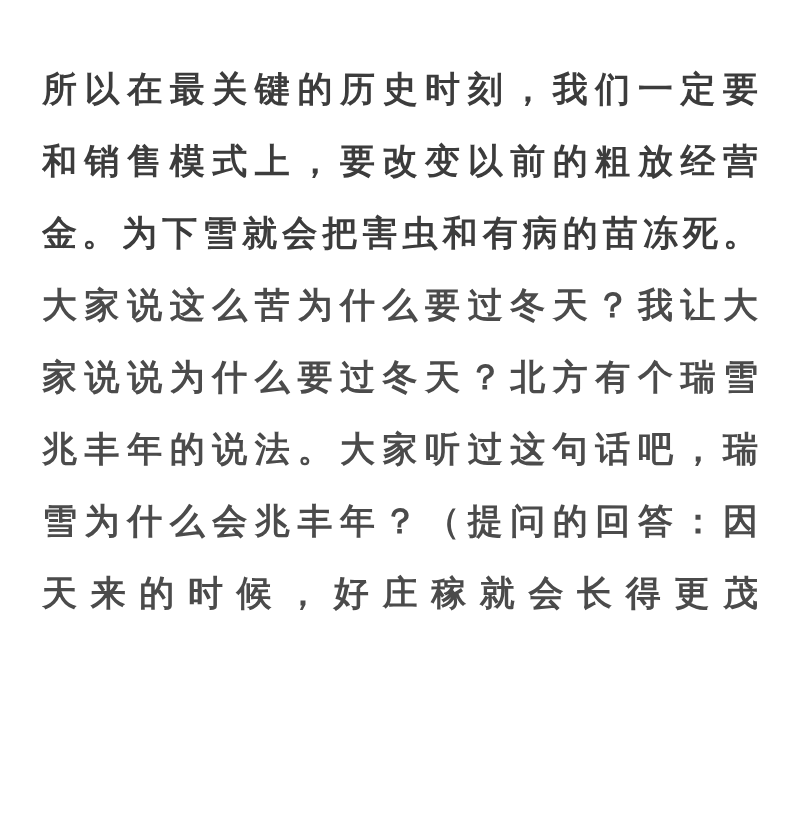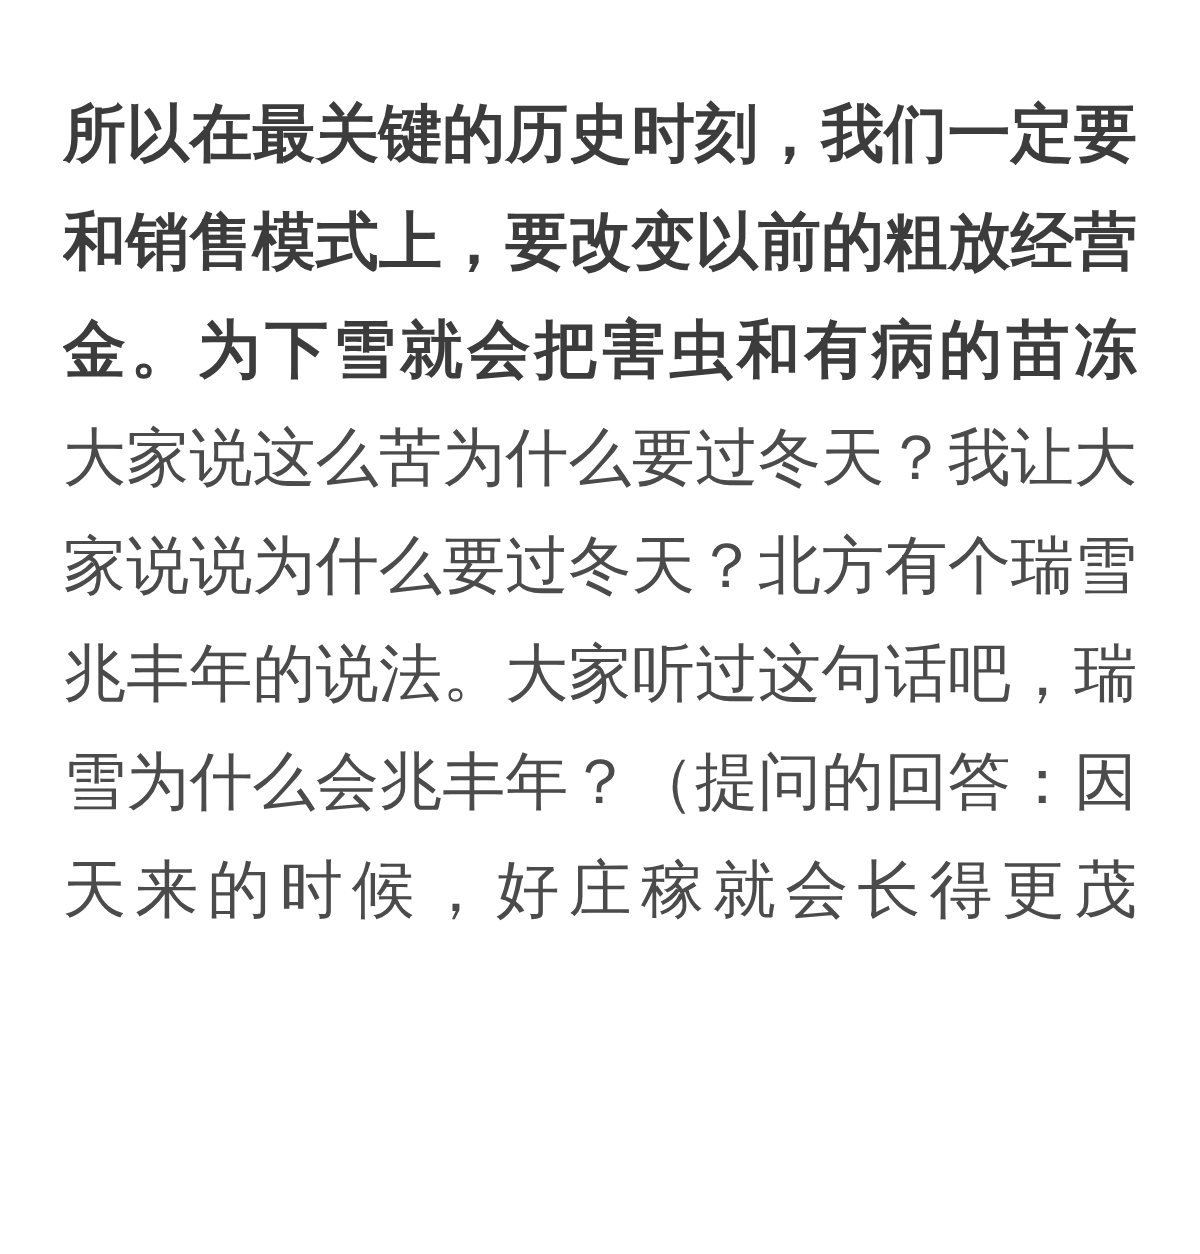--- a/index.html
+++ b/index.html
@@ -19,33 +19,33 @@
   .article {
     padding: 53px 42px 0 42px;
   }
   .para {
     margin: 0;
   }
   .line {
     width: 716px;
     height: 72px;
     line-height: 72px;
-    font-size: 42px;
+    font-size: 35px;
     
     text-align: justify;
     text-align-last: justify;
     text-justify: inter-character;
     overflow: hidden;
   }
   .para.bold .line {
     font-weight: 700;
     color: var(--text-bold, #3c3c3c);
   }
   .para.regular .line {
-    font-weight: 400;
+    font-weight: 700;
     color: var(--text-regular, #4b4b4b);
   }
 </style>
 </head>
 <body>
 
 <main class="article">
 
   <section class="para bold">
     <div class="line">所以在最关键的历史时刻，我们一定要</div>

